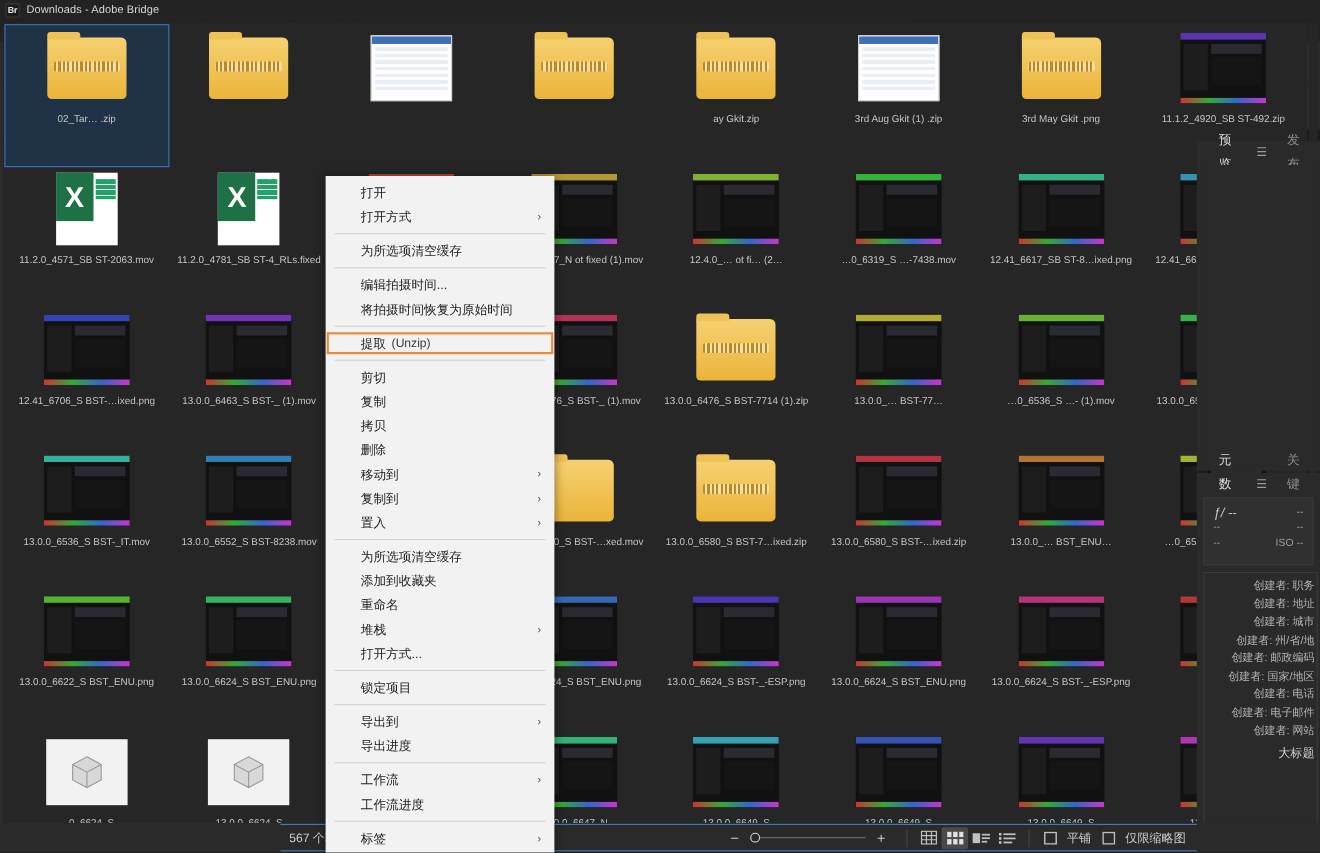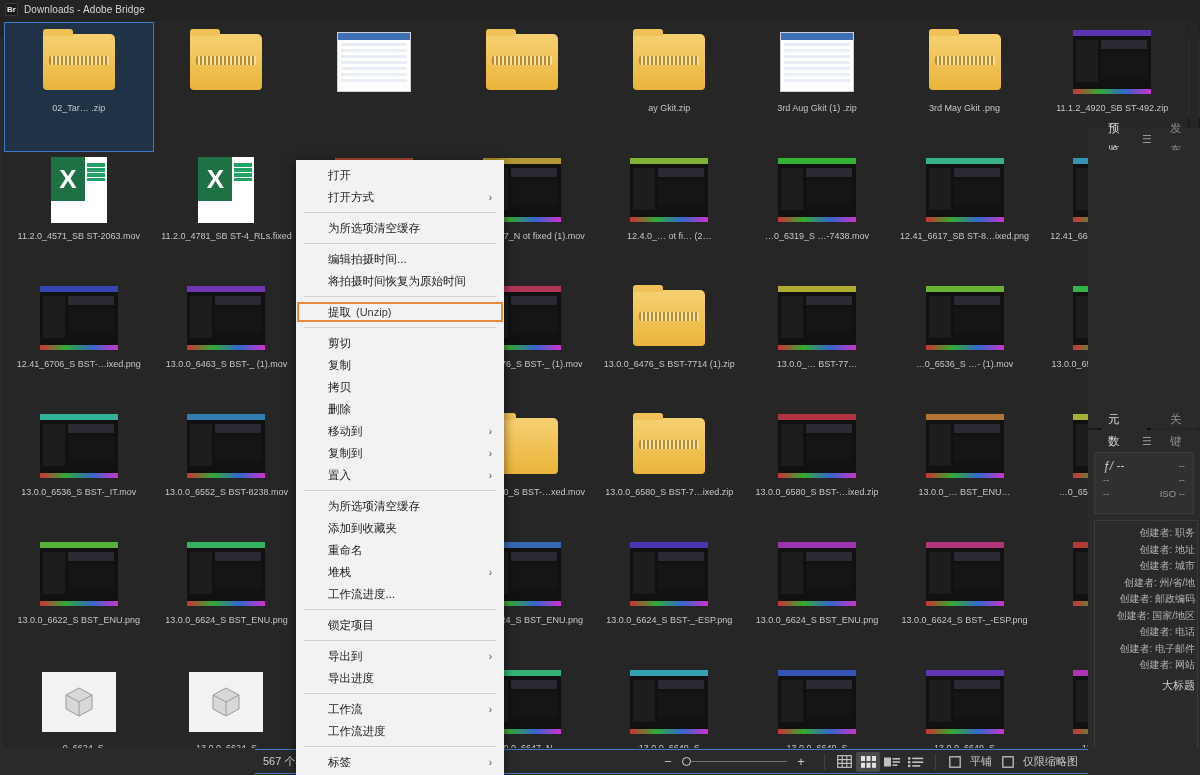--- a/index.html
+++ b/index.html
@@ -1228,21 +1228,21 @@
         <span>添加到收藏夹</span>
       </div>
       <div class="ctx-item">
         <span>重命名</span>
       </div>
       <div class="ctx-item">
         <span>堆栈</span>
         <span class="arr">›</span>
       </div>
       <div class="ctx-item">
-        <span>工作流进度...</span>
+        <span>打开方式...</span>
       </div>
       <div class="ctx-sep"></div>
       <div class="ctx-item">
         <span>锁定项目</span>
       </div>
       <div class="ctx-sep"></div>
       <div class="ctx-item">
         <span>导出到</span>
         <span class="arr">›</span>
       </div>

